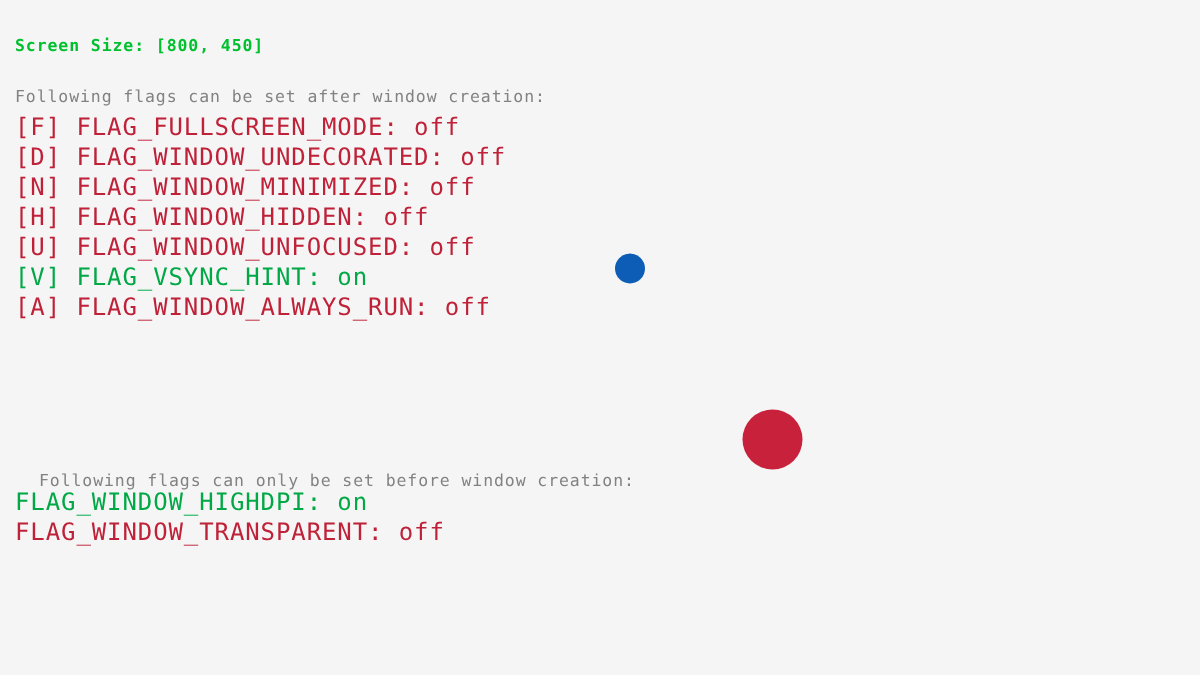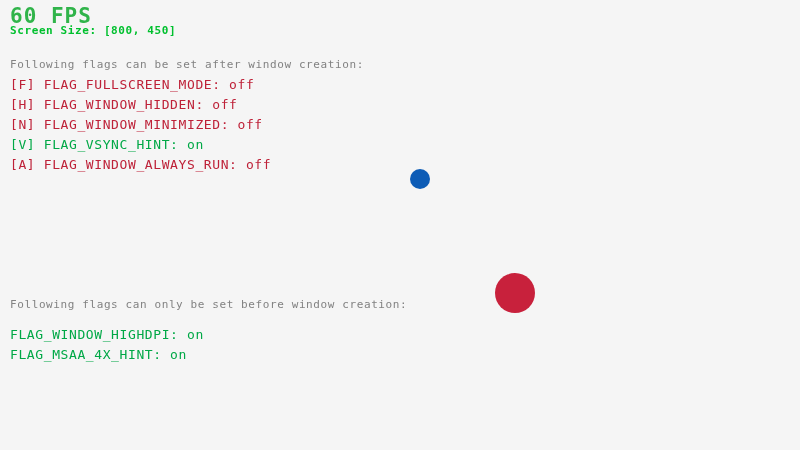--- a/index.html
+++ b/index.html
@@ -45,36 +45,36 @@
   
   .section-heading {
     position: absolute;
     left: 10px;
     font-size: 11px;
     line-height: 14px;
     letter-spacing: 0.6px;
     color: #828282;
   }
   #heading-after-creation { top: 58px; }
-  #heading-before-creation { top: 298px; }
+  #heading-before-creation { top: 314px; margin-left: 16px; }
 
   
   .flag-list {
     position: absolute;
     left: 10px;
     margin: 0;
     padding: 0;
     list-style: none;
   }
   #flags-after-creation { top: 78px; }
   #flags-before-creation { top: 304px; margin-top: 24px; }
 
   .flag-line {
     height: 20px;
-    font-size: 13px;
+    font-size: 16px;
     line-height: 14px;
     letter-spacing: 0.6px;
     white-space: pre;
   }
   .flag-line.state-off { color: #be2138; }
   .flag-line.state-on  { color: #00a846; }
 
   
   .circle {
     position: absolute;
@@ -93,37 +93,38 @@
     width: 40px;
     height: 40px;
     background: #c8213c;
   }
 </style>
 </head>
 <body>
 
 <div id="app">
 
-  <div id="fps-counter">60 FPS</div>
 
   <div id="screen-size-line">Screen Size: [800, 450]</div>
 
   <div id="heading-after-creation" class="section-heading">Following flags can be set after window creation:</div>
 
   <ul id="flags-after-creation" class="flag-list">
     <li class="flag-line state-off">[F] FLAG_FULLSCREEN_MODE: off</li>
+    <li class="flag-line state-off">[D] FLAG_WINDOW_UNDECORATED: off</li>
+    <li class="flag-line state-off">[N] FLAG_WINDOW_MINIMIZED: off</li>
     <li class="flag-line state-off">[H] FLAG_WINDOW_HIDDEN: off</li>
-    <li class="flag-line state-off">[N] FLAG_WINDOW_MINIMIZED: off</li>
+    <li class="flag-line state-off">[U] FLAG_WINDOW_UNFOCUSED: off</li>
     <li class="flag-line state-on">[V] FLAG_VSYNC_HINT: on</li>
     <li class="flag-line state-off">[A] FLAG_WINDOW_ALWAYS_RUN: off</li>
   </ul>
 
   <div id="heading-before-creation" class="section-heading">Following flags can only be set before window creation:</div>
 
   <ul id="flags-before-creation" class="flag-list">
     <li class="flag-line state-on">FLAG_WINDOW_HIGHDPI: on</li>
-    <li class="flag-line state-on">FLAG_MSAA_4X_HINT: on</li>
+    <li class="flag-line state-off">FLAG_WINDOW_TRANSPARENT: off</li>
   </ul>
 
   <div id="circle-blue" class="circle"></div>
   <div id="circle-red" class="circle"></div>
 
 </div>
 
 </body></html>

